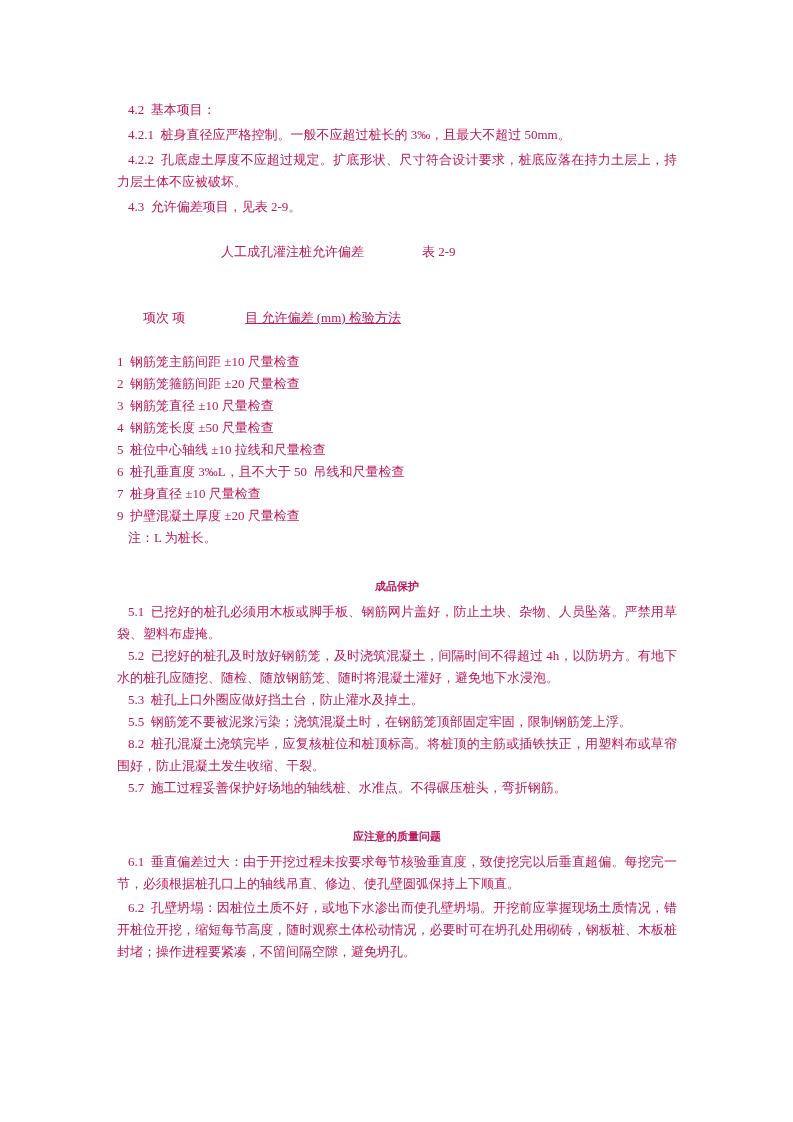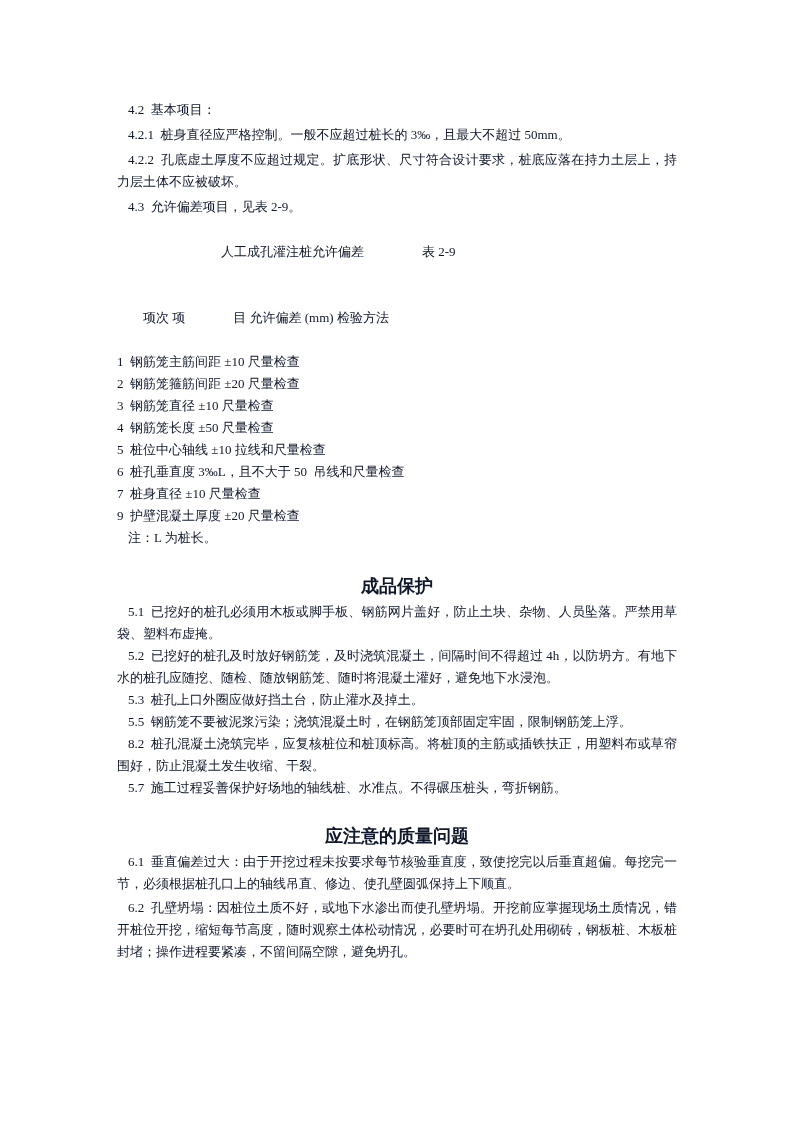--- a/index.html
+++ b/index.html
@@ -3,21 +3,21 @@
 <meta charset="utf-8">
 <style>
   html, body { margin: 0; padding: 0; }
   .page {
     position: relative;
     width: 793px;
     height: 1122px;
     background: #ffffff;
     overflow: hidden;
     font-family: "Liberation Serif", "DejaVu Serif", serif;
-    color: #0f172a;
+    color: #be185d;
   }
   .content {
     position: absolute;
     left: 117px;
     top: 0;
     width: 560px;
     padding-top: 99px;
     font-size: 13px;
     line-height: 22px;
   }
@@ -28,26 +28,26 @@
     white-space: pre-wrap;
   }
   .sect4 .para { margin-bottom: 3px; }
   .sect5 .para { margin-bottom: 0; }
   .sect6 .para { margin-bottom: 2px; }
   .tbl { margin-top: -2px; }
   .tbl-title-row { white-space: pre-wrap; }
   .tbl-title-row .title-text { margin-left: 78px; }
   .tbl-title-row .tbl-no { margin-left: 58px; }
   .tbl-header { white-space: pre-wrap; }
-  .tbl-header .hdr-right { margin-left: 48px; }
+  .tbl-header .hdr-right { margin-left: 60px; text-decoration: underline; }
   .tbl-row { white-space: pre-wrap; }
   .tbl-note { text-indent: 11px; white-space: pre-wrap; }
   .sec-heading {
     margin: 26px 0 4px 0;
-    font-size: 18px;
+    font-size: 11px;
     line-height: 22px;
     font-weight: bold;
     text-align: center;
   }
 </style>
 </head>
 <body>
 
 <div class="page">
   <div class="content">

